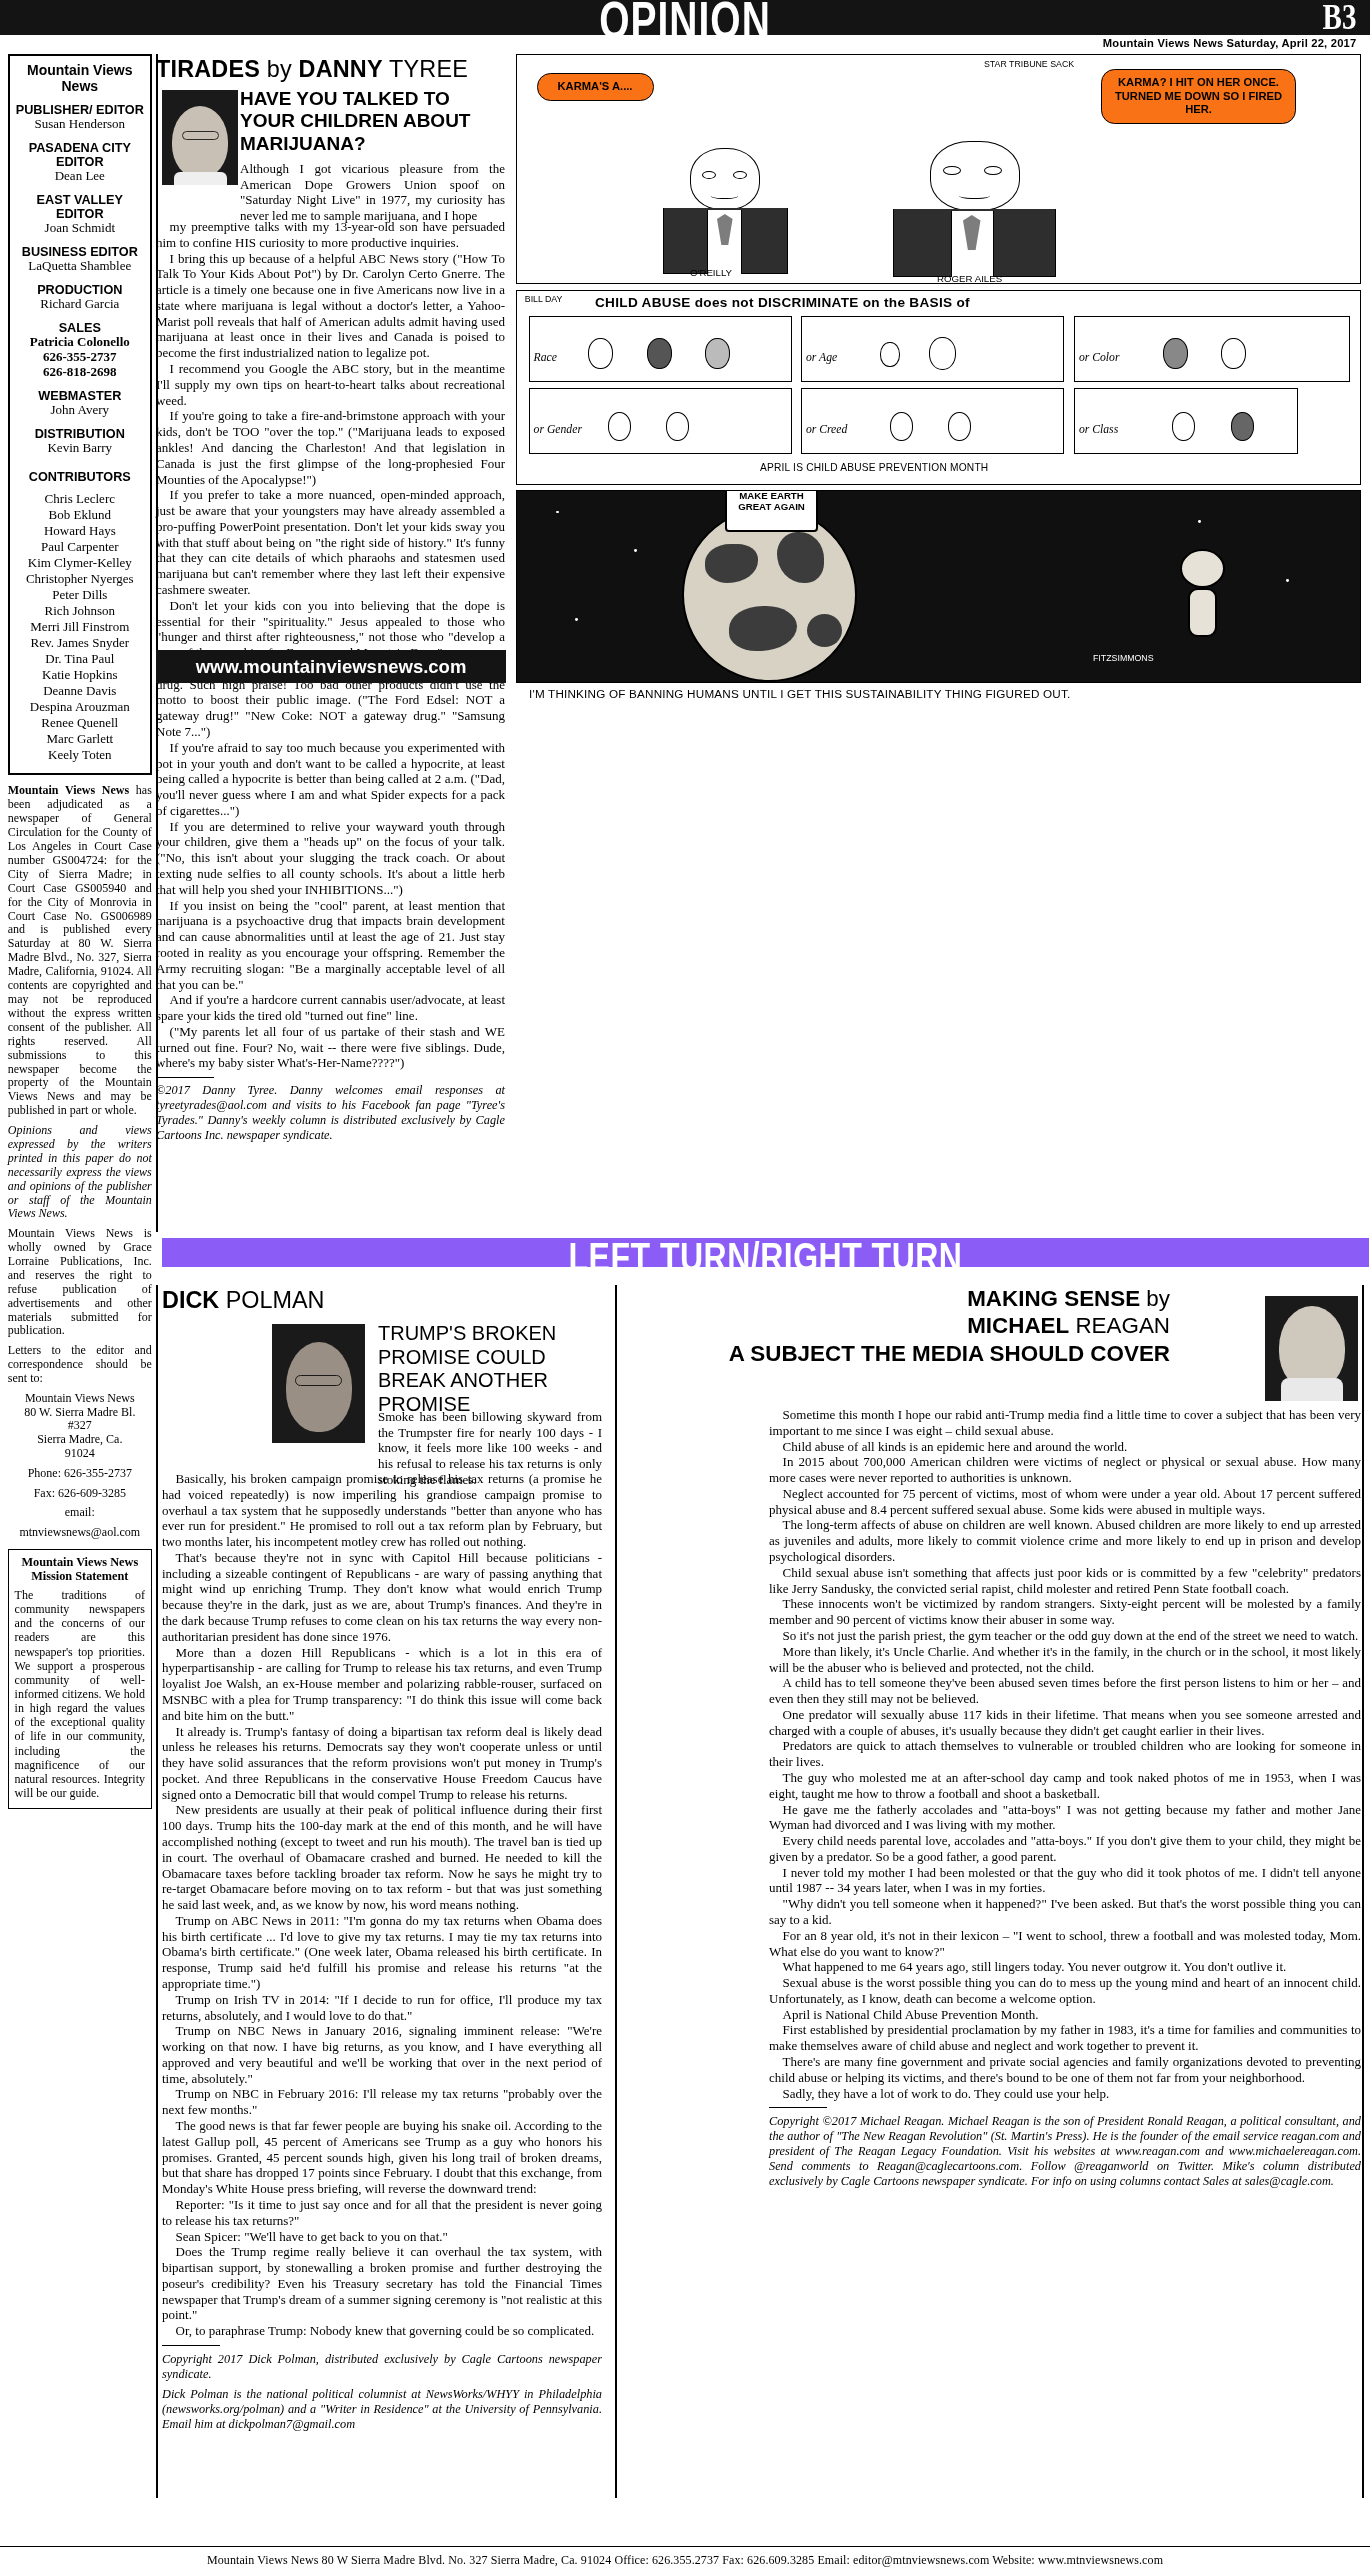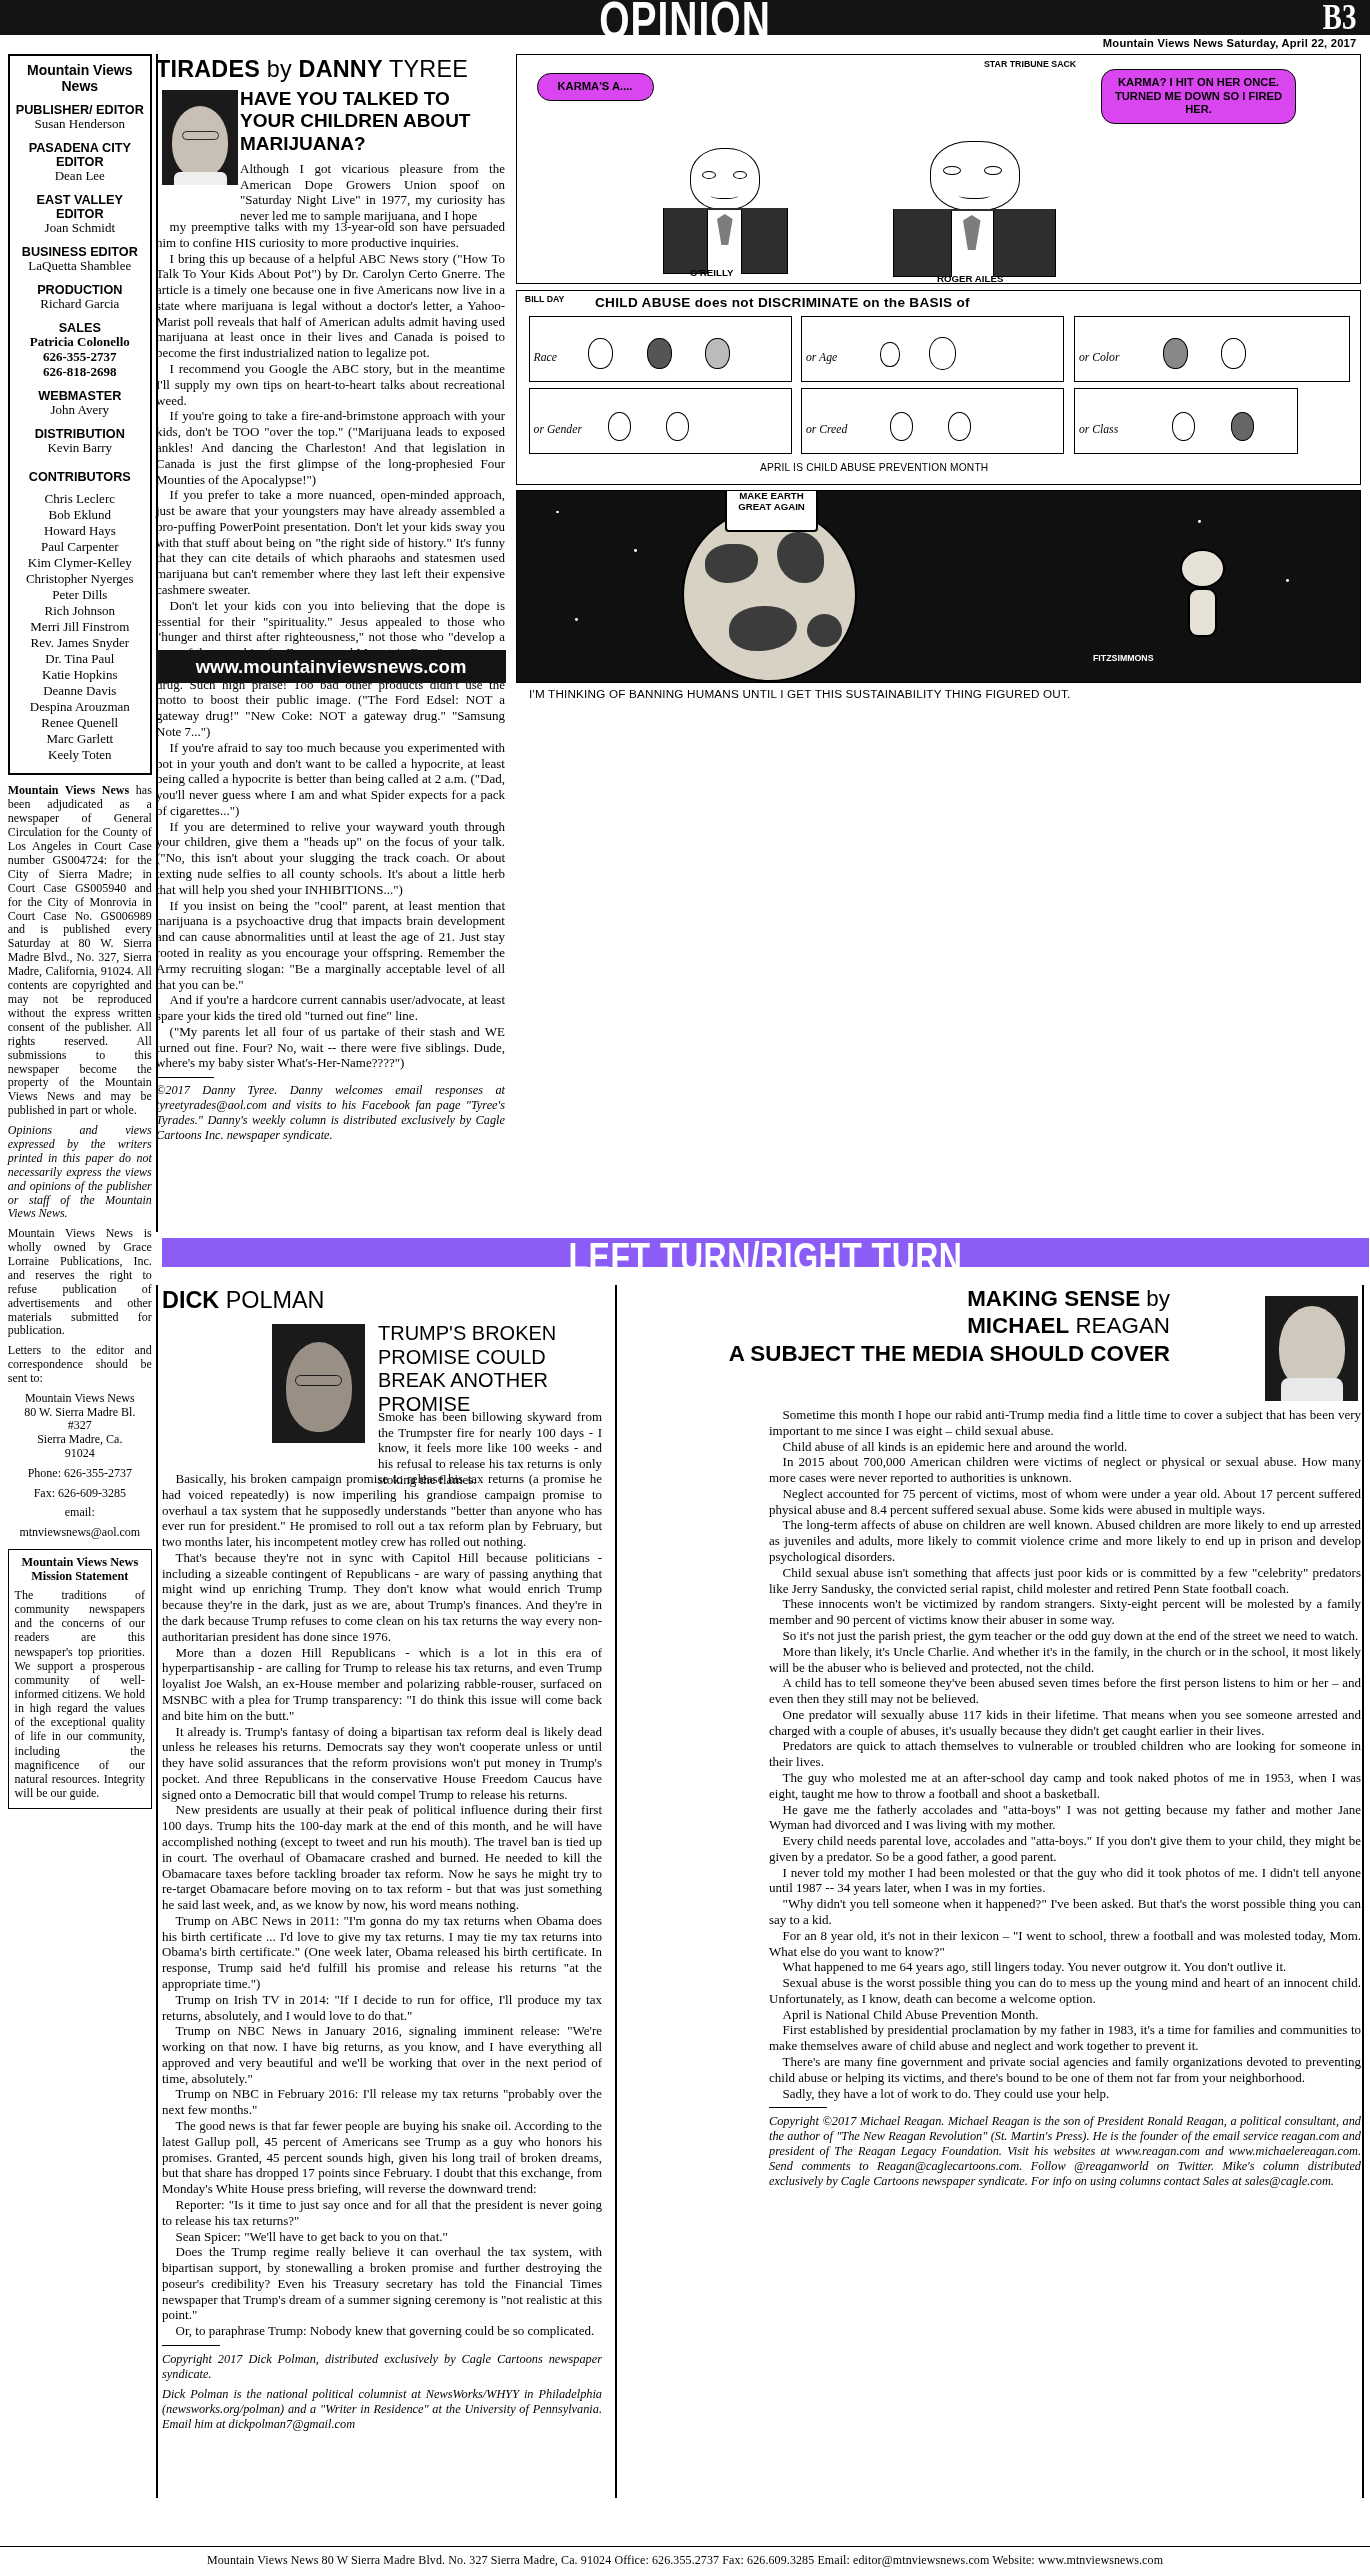--- a/index.html
+++ b/index.html
@@ -196,27 +196,26 @@
   .cartoon {
     position:absolute;
     border:1px solid #000;
     background:#fff;
     overflow:hidden;
   }
   .ctn-label {
     position:absolute;
     font-family:"Liberation Sans", sans-serif;
     font-size:9.7px;
-    font-weight:bold;
   }
   .bubble {
     position:absolute;
     border:1.9px solid #000;
     border-radius:13.6px;
-    background:#d946ef;
+    background:#f97316;
     font-family:"Liberation Sans", sans-serif;
     font-weight:bold;
     font-size:11.2px;
     line-height:1.18;
     padding:6.8px 7.8px;
     text-align:center;
   }
   .cell {
     position:absolute;
     border:1.9px solid #000;

